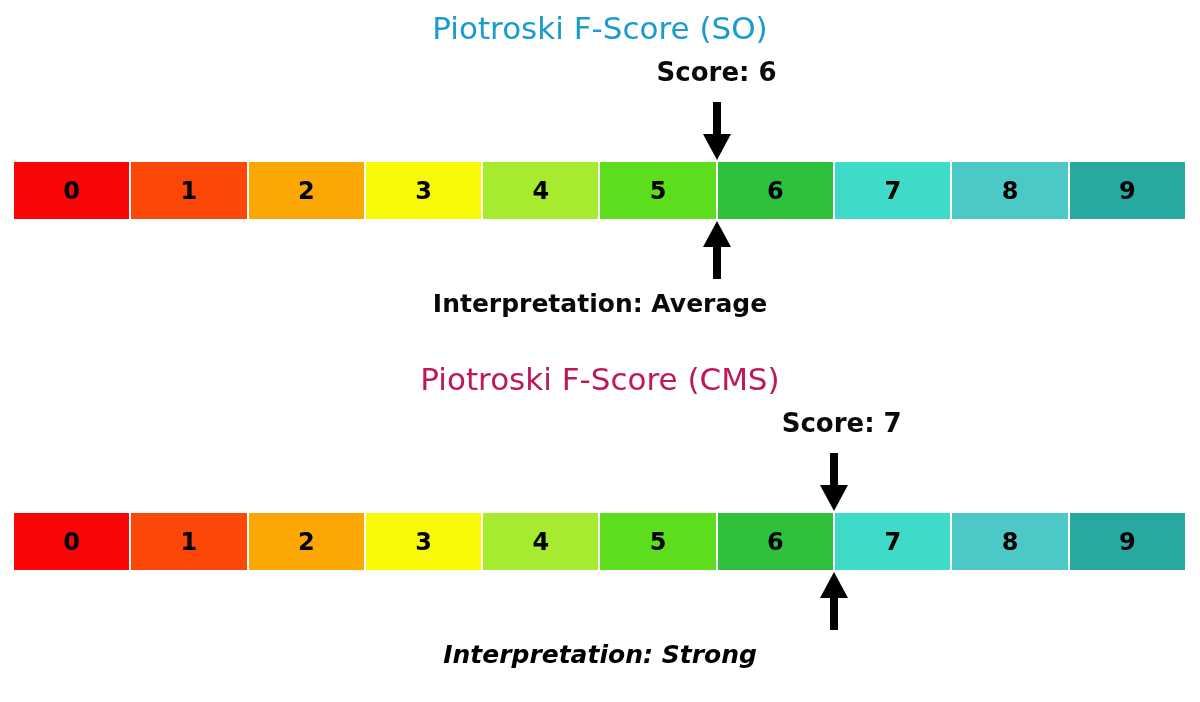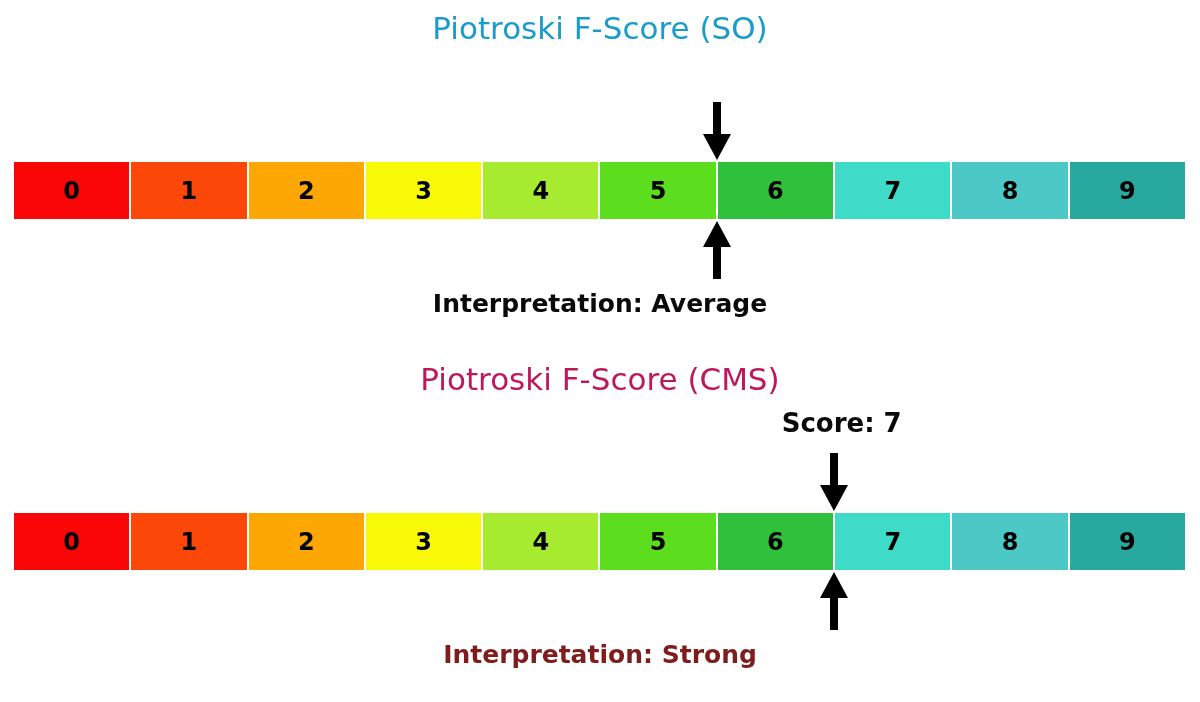--- a/index.html
+++ b/index.html
@@ -46,20 +46,21 @@
     text-align: center; font-size: 25px; font-weight: 700;
   }
 </style>
 </head>
 <body>
 
 <div class="canvas">
 
   <section class="chart s0">
     <div class="title" style="color: rgb(26, 155, 206);">Piotroski F-Score (SO)</div>
+    <div class="score marker" style="left: 716.6px;">Score: 6</div>
     <svg class="marker-arrow arrow-down marker" viewBox="0 0 30 58" style="left: 716.6px;">
       <rect x="11" y="0" width="8" height="34" fill="#000"></rect>
       <polygon points="1,32 29,32 15,58" fill="#000"></polygon>
     </svg>
     <div class="bar">
         <div class="cell" style="background: rgb(250, 6, 6);">0</div>
         <div class="cell" style="background: rgb(251, 71, 8);">1</div>
         <div class="cell" style="background: rgb(252, 167, 4);">2</div>
         <div class="cell" style="background: rgb(248, 249, 6);">3</div>
         <div class="cell" style="background: rgb(167, 235, 49);">4</div>
@@ -92,16 +93,16 @@
         <div class="cell" style="background: rgb(92, 222, 30);">5</div>
         <div class="cell" style="background: rgb(47, 193, 59);">6</div>
         <div class="cell" style="background: rgb(62, 220, 200);">7</div>
         <div class="cell" style="background: rgb(76, 201, 198);">8</div>
         <div class="cell" style="background: rgb(39, 169, 160);">9</div>
       </div>
     <svg class="marker-arrow arrow-up marker" viewBox="0 0 30 58" style="left: 833.7px;">
       <polygon points="15,0 1,26 29,26" fill="#000"></polygon>
       <rect x="11" y="24" width="8" height="34" fill="#000"></rect>
     </svg>
-    <div class="interp" style="color: #7f1d1d;">Interpretation: Strong</div>
+    <div class="interp" style="color: #000000; font-style: italic;">Interpretation: Strong</div>
   </section>
 
 </div>
 
 </body></html>

